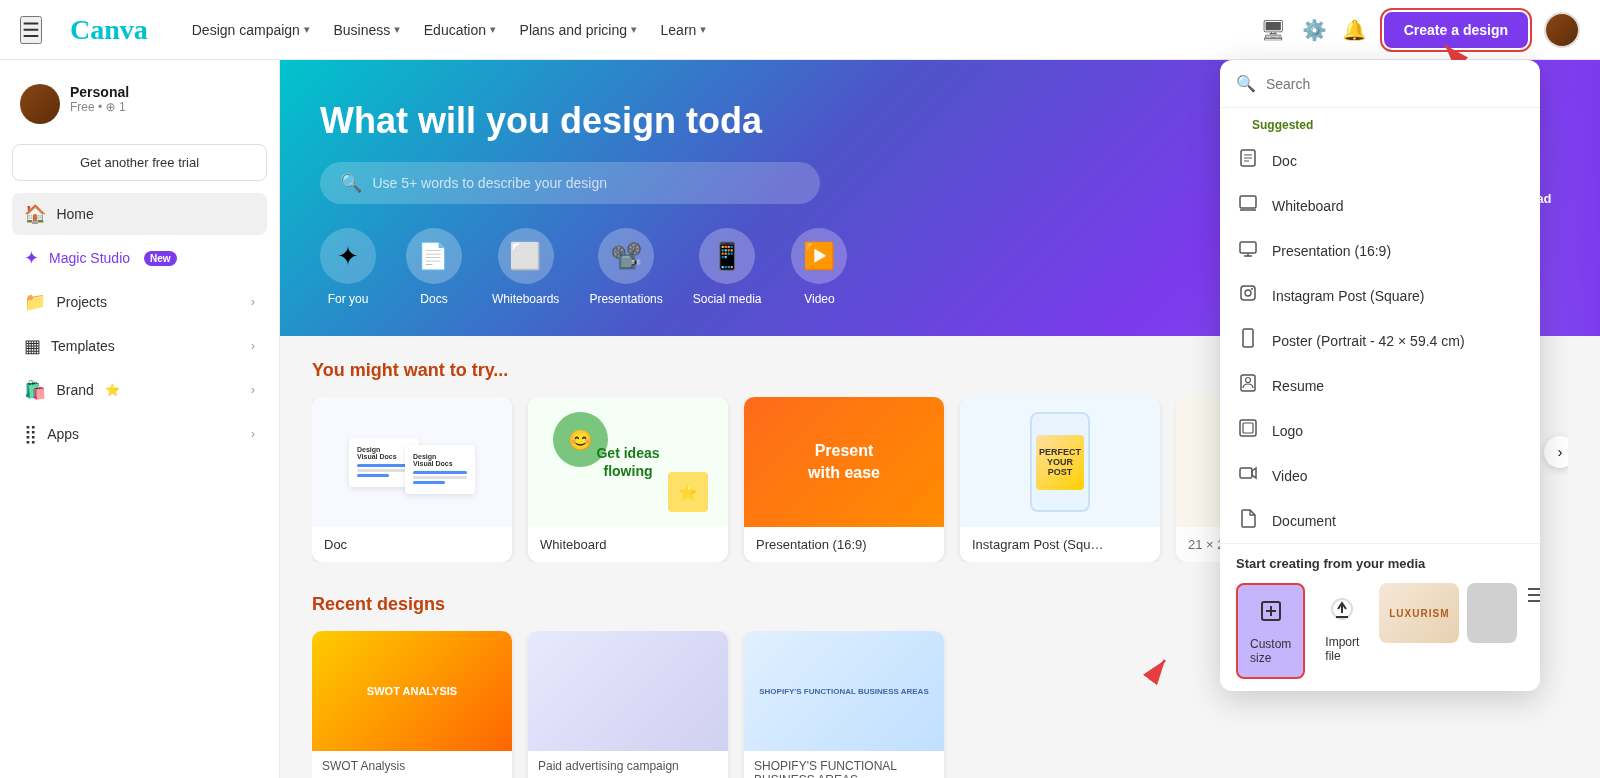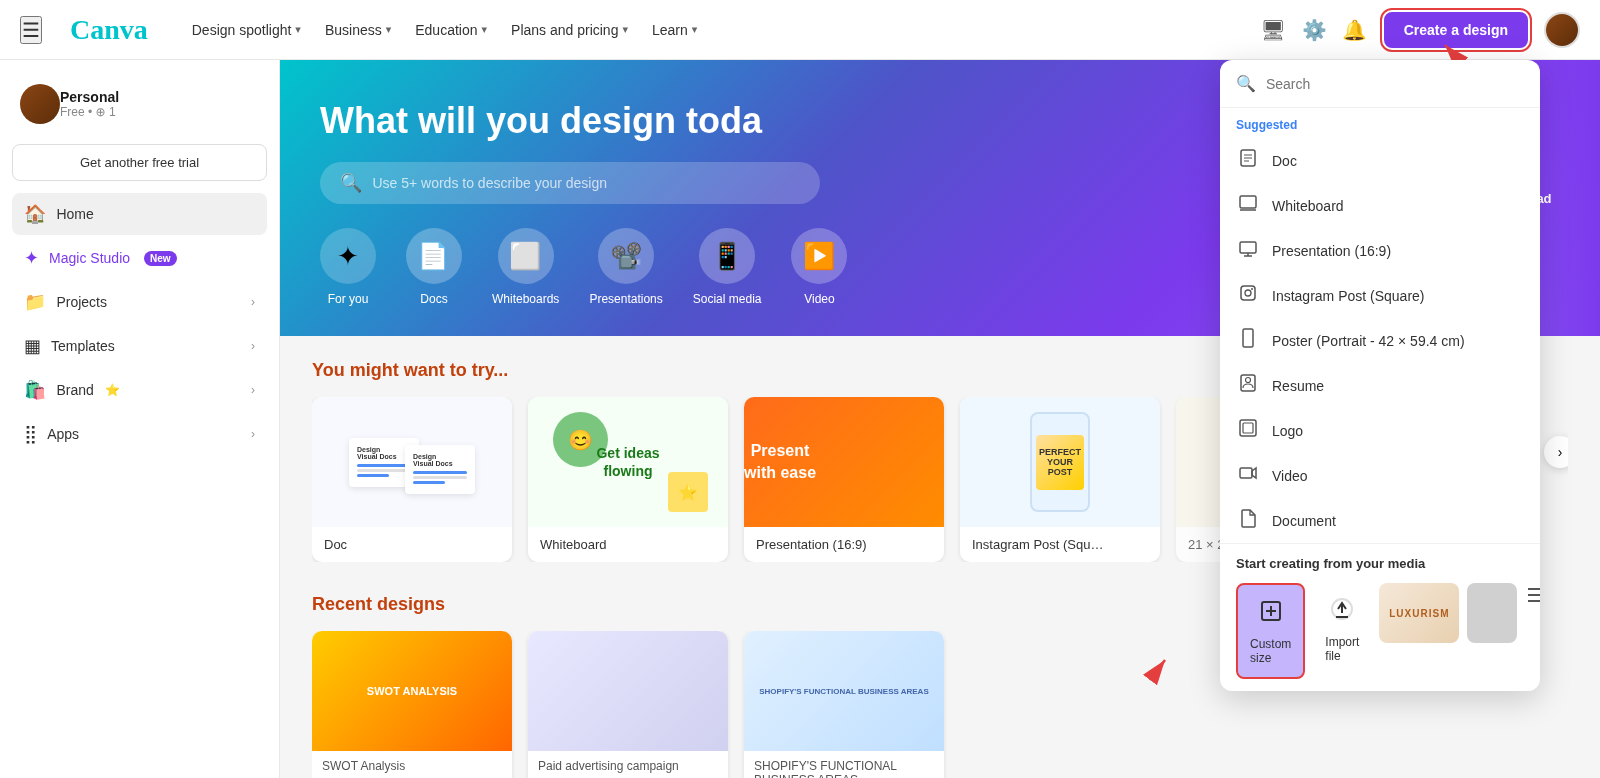--- a/index.html
+++ b/index.html
@@ -33,21 +33,21 @@
       cursor: pointer; outline: 2px solid #e53e3e; outline-offset: 2px;
     }
     .avatar { width: 36px; height: 36px; border-radius: 50%; background: #8B4513; overflow: hidden; cursor: pointer; border: 2px solid #ddd; }
     .avatar-inner { width: 100%; height: 100%; background: linear-gradient(135deg, #8B4513, #5c2d0a); }
 
     
     .layout { display: flex; height: calc(778px - 60px); }
 
     
     .sidebar { width: 280px; background: #fff; padding: 16px 12px; border-right: 1px solid #e8e8e8; flex-shrink: 0; overflow-y: auto; }
-    .sidebar-user { display: flex; align-items: center; padding: 8px; margin-bottom: 12px; }
+    .sidebar-user { display: flex; gap: 10px; padding: 8px; margin-bottom: 12px; }
     .sidebar-avatar { width: 40px; height: 40px; border-radius: 50%; background: linear-gradient(135deg, #8B4513, #5c2d0a); flex-shrink: 0; }
     .sidebar-user-info { display: flex; flex-direction: column; }
     .sidebar-user-name { font-size: 14px; font-weight: 600; color: #1a1a1a; }
     .sidebar-user-sub { font-size: 12px; color: #888; }
     .free-trial-btn {
       width: 100%; padding: 10px; border: 1.5px solid #ddd; border-radius: 8px;
       background: #fff; font-size: 13px; font-weight: 500; color: #333;
       cursor: pointer; margin-bottom: 12px; text-align: center;
     }
     .sidebar-item {
@@ -107,21 +107,21 @@
     .doc-thumb { background: #f8f9ff; display: flex; align-items: center; justify-content: center; height: 100%; gap: 6px; }
     .doc-card-inner { background: #fff; border-radius: 4px; padding: 8px; width: 70px; box-shadow: 0 2px 6px rgba(0,0,0,0.1); }
     .doc-card-title { font-size: 7px; font-weight: 700; color: #333; margin-bottom: 4px; }
     .doc-bar { height: 3px; background: #4f8ef7; border-radius: 2px; margin-bottom: 2px; }
     .doc-bar2 { height: 3px; background: #e0e0e0; border-radius: 2px; margin-bottom: 2px; }
 
     
     .wb-thumb { background: #f0f9f0; display: flex; align-items: center; justify-content: center; height: 100%; position: relative; }
 
     
-    .pres-thumb { background: linear-gradient(135deg, #ff6b1a, #ff8c00); display: flex; align-items: center; height: 100%; }
+    .pres-thumb { background: linear-gradient(135deg, #ff6b1a, #ff8c00); display: flex; align-items: center; justify-content: center; height: 100%; }
     .pres-text { font-size: 16px; font-weight: 700; color: #fff; text-align: center; line-height: 1.4; }
 
     
     .ig-thumb { background: #f0f8ff; display: flex; align-items: center; justify-content: center; height: 100%; position: relative; overflow: hidden; }
     .ig-phone-frame { width: 60px; height: 100px; background: #e8f4ff; border-radius: 8px; border: 2px solid #cce0f5; display: flex; align-items: center; justify-content: center; }
     .ig-inner { width: 48px; height: 55px; background: linear-gradient(135deg, #ffe0a0, #ffd000); border-radius: 4px; display: flex; align-items: center; justify-content: center; font-size: 10px; font-weight: 700; color: #333; text-align: center; padding: 4px; }
 
     
     .recent-grid { display: flex; gap: 16px; overflow: hidden; }
     .recent-card { flex: 0 0 200px; border-radius: 10px; overflow: hidden; background: #fff; box-shadow: 0 1px 4px rgba(0,0,0,0.1); cursor: pointer; }
@@ -136,21 +136,21 @@
       width: 320px; z-index: 200;
       padding: 0;
       overflow: hidden;
     }
     .dropdown-search {
       display: flex; align-items: center; gap: 10px;
       padding: 14px 16px; border-bottom: 1px solid #f0f0f0;
     }
     .dropdown-search-icon { font-size: 16px; color: #999; }
     .dropdown-search-input { border: none; outline: none; font-size: 14px; color: #333; flex: 1; }
-    .dropdown-section-title { font-size: 12px; font-weight: 600; color: #3b82f6; padding: 10px 16px 6px; text-transform: none; }
+    .dropdown-section-title { font-size: 12px; font-weight: 600; color: #4d7c0f; padding: 10px 16px 6px; text-transform: none; margin-left: 16px; }
     .dropdown-item {
       display: flex; align-items: center; gap: 12px; padding: 10px 16px;
       cursor: pointer; font-size: 14px; color: #333;
     }
     .dropdown-item-icon { font-size: 18px; color: #555; flex-shrink: 0; width: 24px; text-align: center; }
     .dropdown-bottom { padding: 12px 16px; border-top: 1px solid #f0f0f0; }
     .dropdown-bottom-title { font-size: 13px; font-weight: 600; color: #333; margin-bottom: 12px; }
     .dropdown-media-row { display: flex; gap: 8px; align-items: flex-start; }
     .media-option {
       display: flex; flex-direction: column; align-items: center; gap: 6px;
@@ -184,21 +184,21 @@
     ::-webkit-scrollbar { width: 0; }
   </style>
 </head>
 <body>
 
 <nav class="topnav">
   <button class="topnav-hamburger">☰</button>
   <div class="topnav-logo">Canva</div>
   <div class="topnav-nav">
     <div class="topnav-nav-item">
-      <span>Design spotlight</span>
+      <span>Design campaign</span>
       <span class="chevron">▾</span>
     </div>
     <div class="topnav-nav-item">
       <span>Business</span>
       <span class="chevron">▾</span>
     </div>
     <div class="topnav-nav-item">
       <span>Education</span>
       <span class="chevron">▾</span>
     </div>

